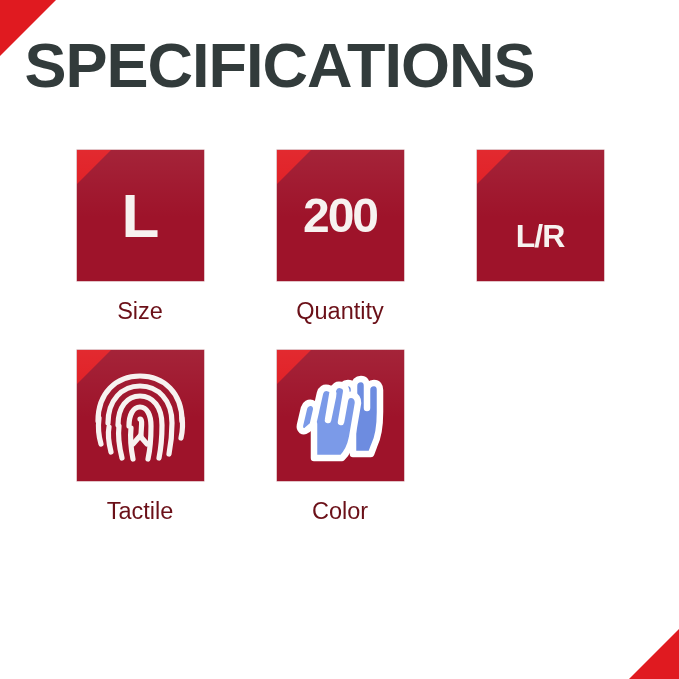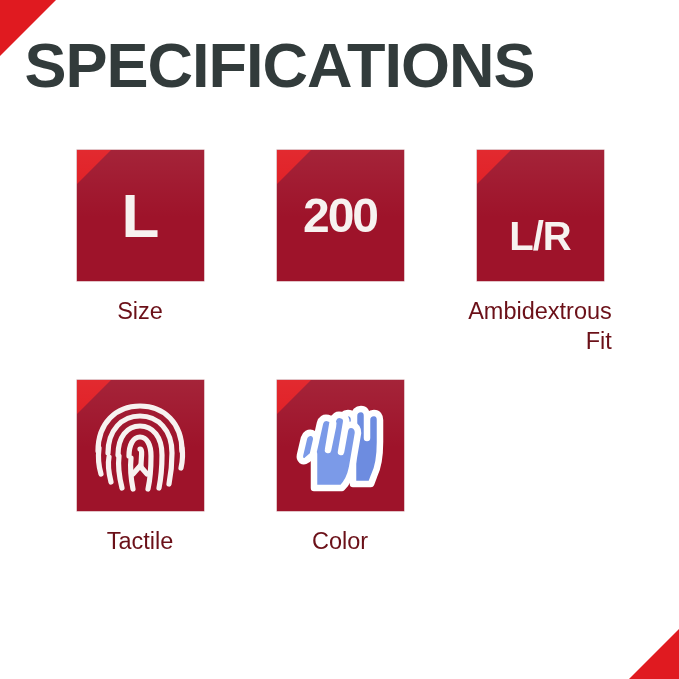--- a/index.html
+++ b/index.html
@@ -109,21 +109,21 @@
     position: relative;
     z-index: 3;
     color: #f7f2f0;
     font-weight: bold;
     font-family: "Liberation Sans", sans-serif;
     line-height: 1;
     letter-spacing: -1px;
   }
   .tile-text.size-l   { font-size: 62px; }
   .tile-text.qty      { font-size: 48px; letter-spacing: -2px; }
-  .tile-text.lr       { font-size: 40px; letter-spacing: -1px; margin-top: 41px; }
+  .tile-text.lr       { font-size: 32px; letter-spacing: -1px; margin-top: 41px; }
 
   .tile-svg {
     position: relative;
     z-index: 3;
     display: block;
   }
 
   .label {
     margin-top: 15px;
     text-align: right;
@@ -150,29 +150,26 @@
       <div class="tile">
         <span class="tile-text size-l">L</span>
       </div>
       <div class="label">Size</div>
     </div>
 
     <div class="cell">
       <div class="tile">
         <span class="tile-text qty">200</span>
       </div>
+      <div class="label">Quantity</div>
     </div>
 
     <div class="cell">
       <div class="tile">
         <span class="tile-text lr">L/R</span>
-      </div>
-      <div class="label">
-        <span>Ambidextrous</span><br>
-        <span>Fit</span>
       </div>
     </div>
 
     <div class="cell row2">
       <div class="tile">
         <svg class="tile-svg" width="96" height="100" viewBox="0 0 96 100">
           <g fill="none" stroke="#f7f2f0" stroke-linecap="round" stroke-width="5.2">
             <path d="M6 55 C6 27 24 10 48 10 C72 10 90 27 90 55"></path>
             <path d="M9 78 C6 68 6 60 7 52"></path>
             <path d="M89 72 C91 63 91 58 90 52"></path>

